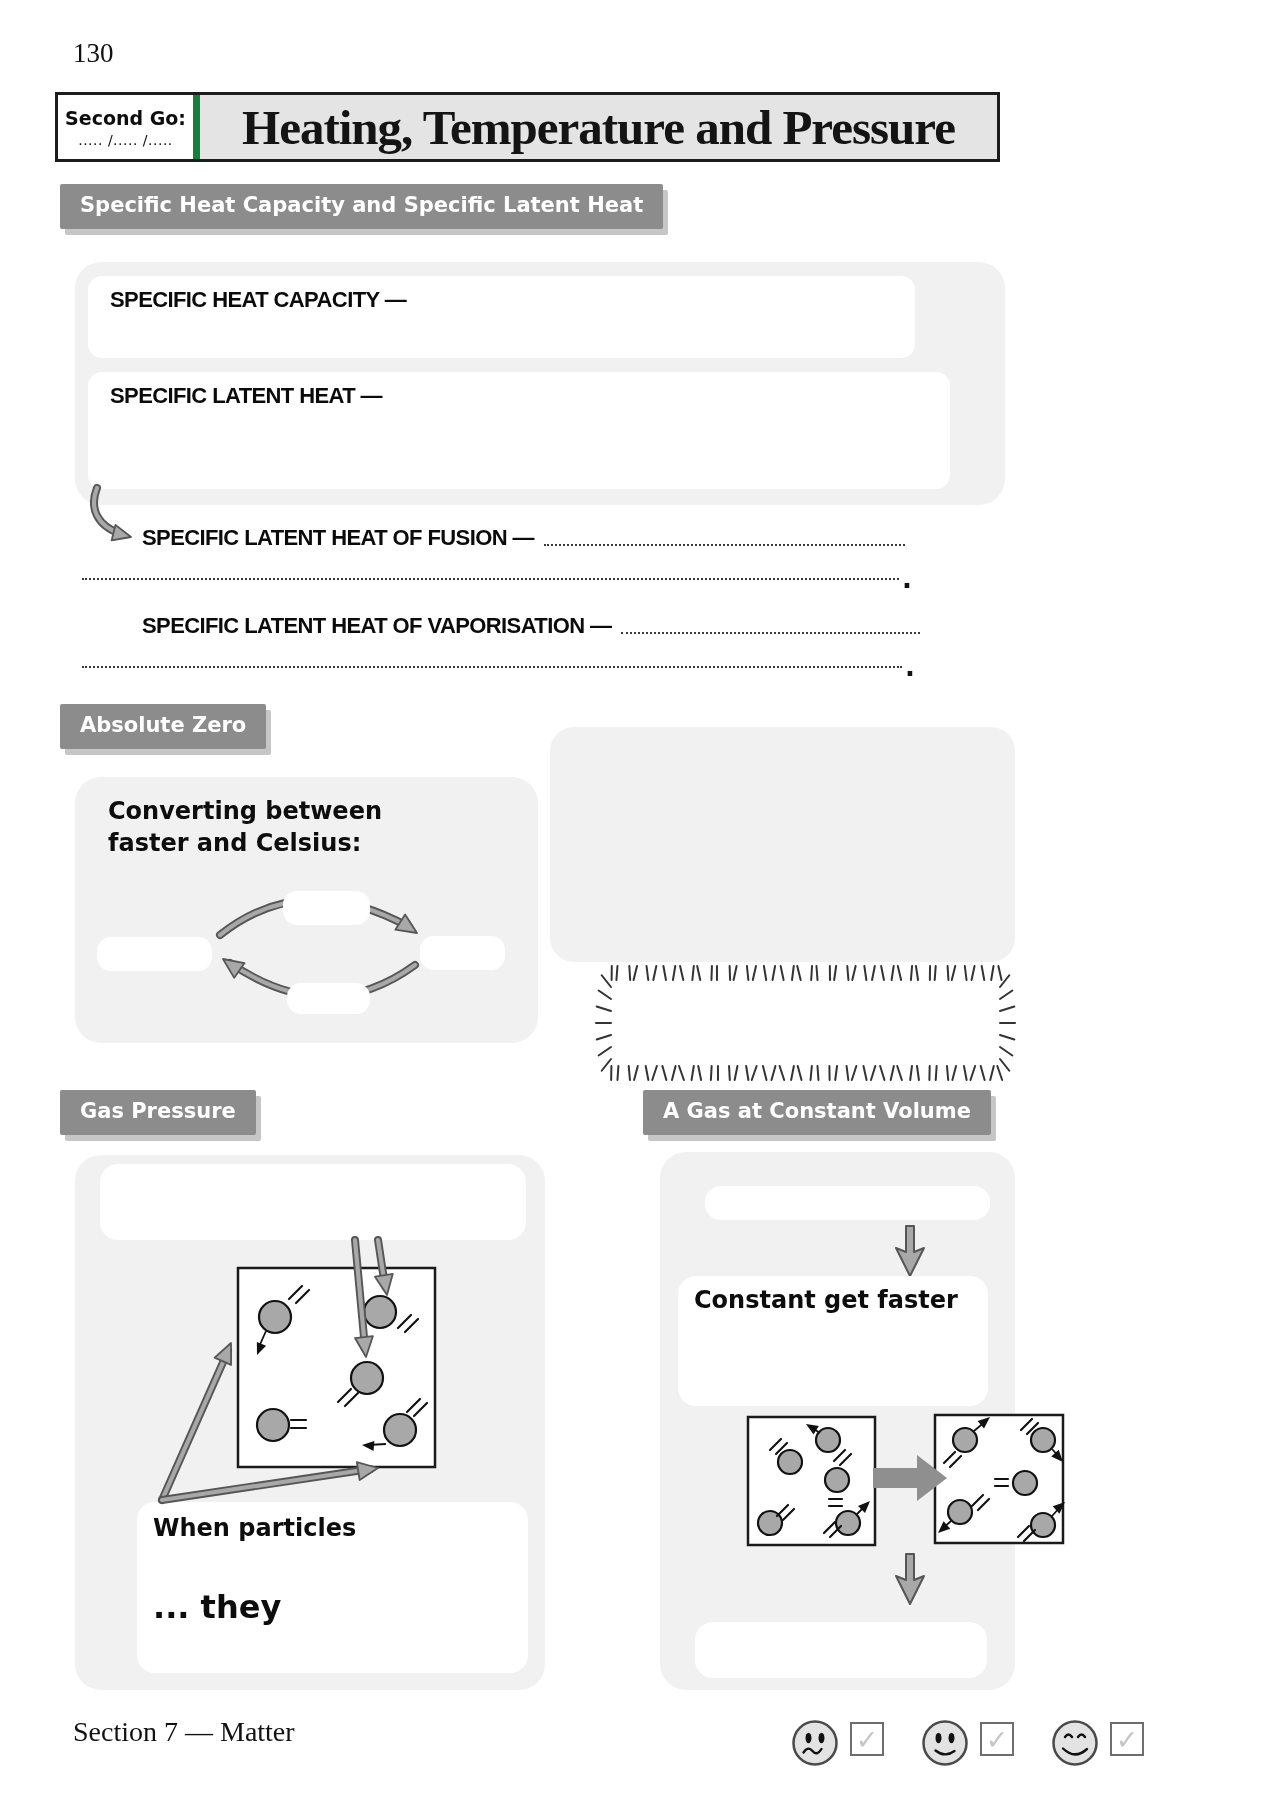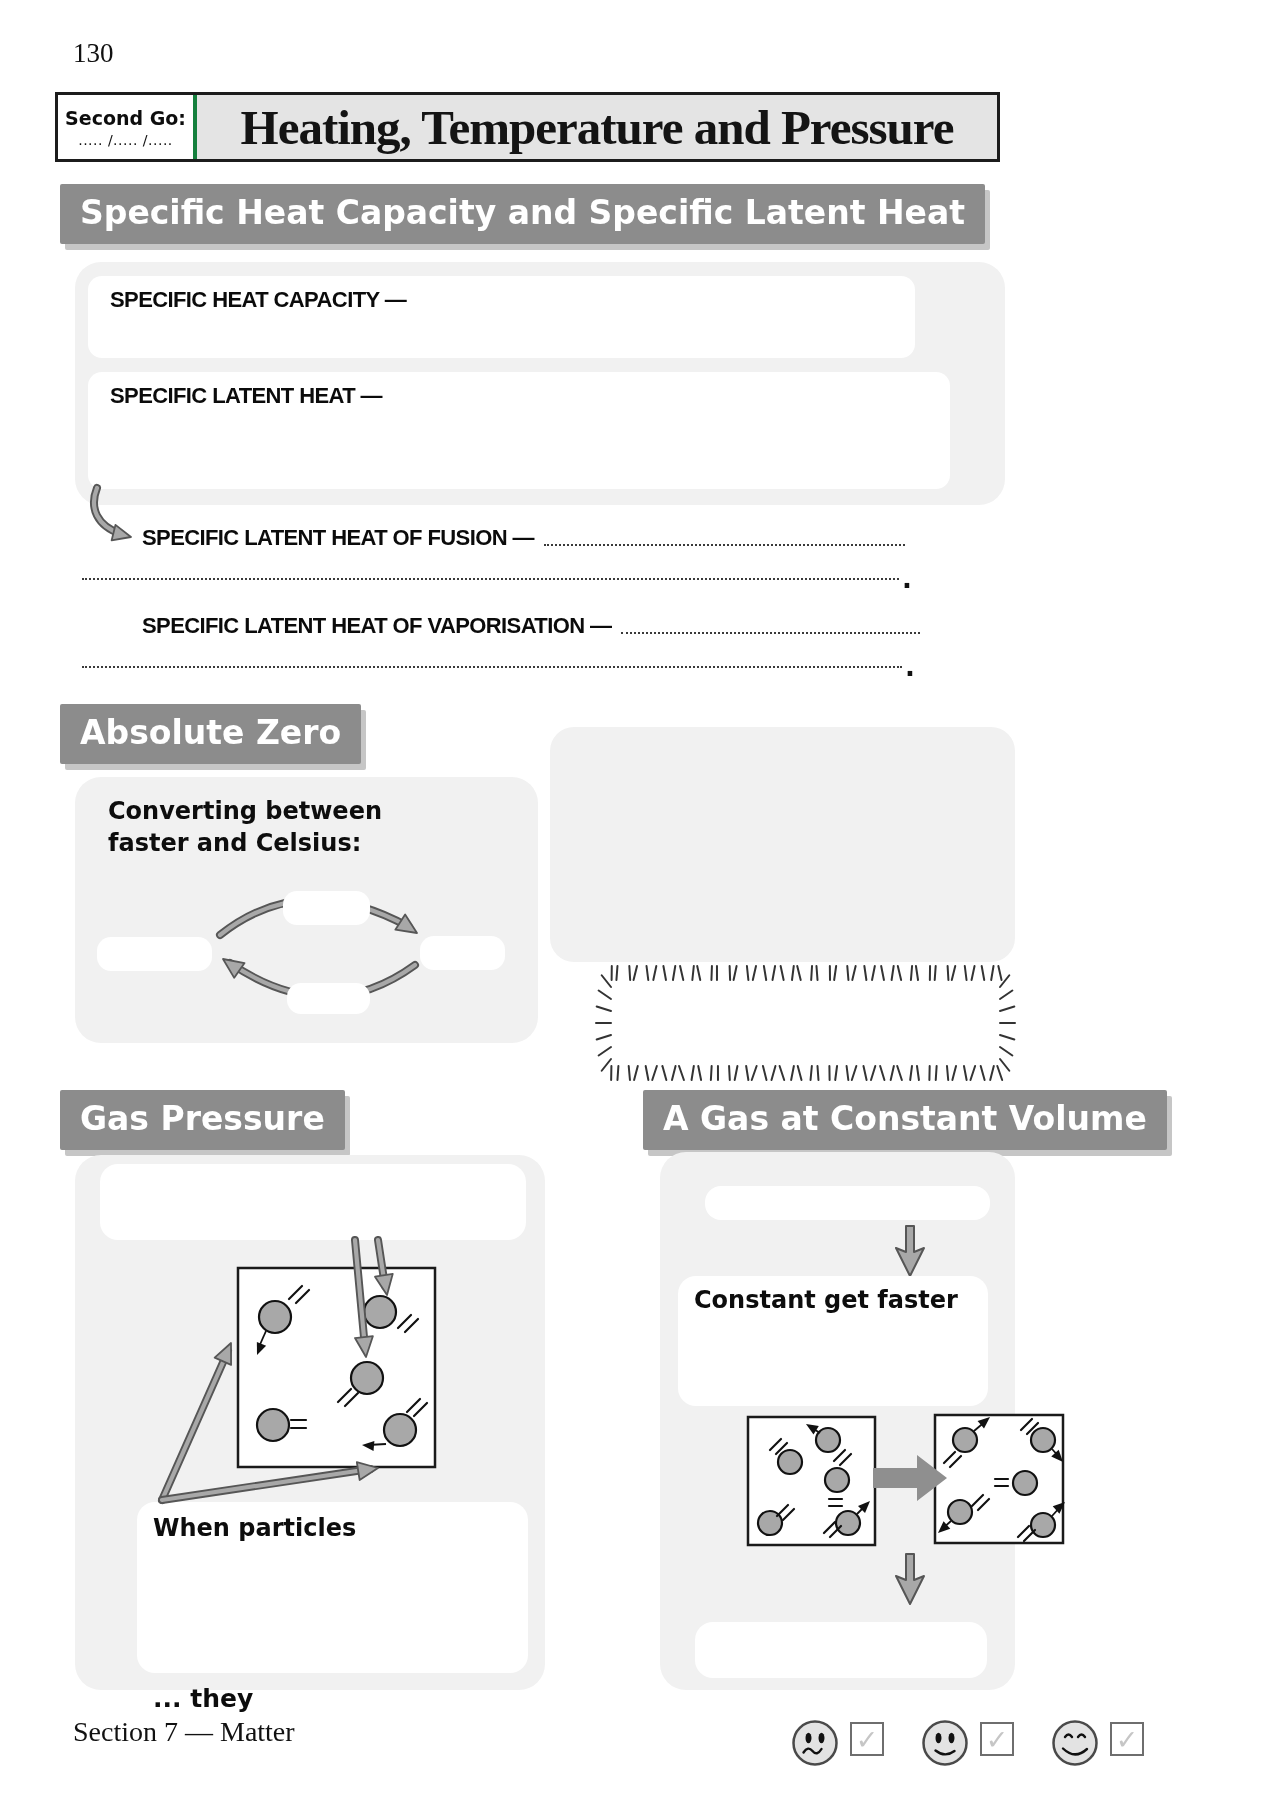--- a/index.html
+++ b/index.html
@@ -9,44 +9,44 @@
   .hand{font-family:"DejaVu Sans",sans-serif;font-weight:700;color:#0d0d0d;}
   .caps{font-family:"Liberation Sans",sans-serif;font-weight:700;letter-spacing:-0.6px;color:#0b0b0b;}
   .abs{position:absolute;}
 
   
   .pagenum{left:73px;top:38px;font-size:27px;font-weight:500;}
   .footer{left:73px;top:1716px;font-size:28px;}
 
   
   .hdr{left:55px;top:92px;width:945px;height:70px;border:3px solid #1c1c1c;display:flex;background:#fff;box-sizing:border-box;}
-  .hdr-go{width:135px;border-right:4px solid #15803d;display:flex;flex-direction:column;align-items:center;justify-content:center;background:#fff;}
+  .hdr-go{width:135px;border-right:7px solid #15803d;display:flex;flex-direction:column;align-items:center;justify-content:center;background:#fff;}
   .hdr-go .l1{font-size:19px;font-weight:700;}
   .hdr-go .l2{font-size:14px;letter-spacing:0.5px;margin-top:3px;}
   .hdr-title{flex:1;background:var(--header-gray,#e4e4e4);display:flex;align-items:center;justify-content:center;
              font-family:"Liberation Serif",serif;font-weight:700;font-size:49px;letter-spacing:-1px;color:#141414;}
 
   
-  .badge{position:absolute;background:var(--badge-gray,#8c8c8c);color:#fff;font-weight:700;font-size:33px;
+  .badge{position:absolute;background:var(--badge-gray,#8c8c8c);color:#fff;font-weight:700;font-size:21px;
          padding:9px 20px 12px 20px;box-shadow:5px 6px 0 #c6c6c6;border-radius:2px;white-space:nowrap;}
 
   
   .panel{position:absolute;background:var(--panel-gray,#f1f1f1);border-radius:26px;}
   .slot{position:absolute;background:#fff;border-radius:14px;}
   .slot .lbl{position:absolute;left:22px;top:11px;font-size:22px;}
 
   
   .dotrow{position:absolute;display:flex;align-items:flex-end;}
   .dotrow .lbl{white-space:nowrap;font-size:22px;}
   .dots{flex:1;border-bottom:2.5px dotted #3a3a3a;margin:0 0 5px 10px;height:20px;}
   .enddot{font-weight:700;font-size:26px;line-height:12px;margin-left:3px;}
 
   .convert-txt{left:108px;top:795px;font-size:24px;line-height:1.35;}
   .gp-txt1{left:153px;top:1514px;font-size:24px;}
-  .gp-txt2{left:153px;top:1684px;font-size:25px;}
+  .gp-txt2{left:153px;top:1588px;font-size:32px;}
   .pf-txt{left:694px;top:1286px;font-size:24px;}
 
   
   svg{position:absolute;overflow:visible;pointer-events:none;}
   .ao{fill:none;stroke:#565656;stroke-width:8;stroke-linecap:round;}
   .ai{fill:none;stroke:var(--arrow-gray,#a8a8a8);stroke-width:4.2;stroke-linecap:round;}
   .ah{fill:var(--arrow-gray,#a8a8a8);stroke:#565656;stroke-width:1.8;stroke-linejoin:round;}
   .box-frame{fill:#ffffff;stroke:#1a1a1a;stroke-width:2.5;}
   .particle{fill:var(--particle-gray,#a8a8a8);stroke:#111;stroke-width:2.2;}
   .tick{stroke:#111;stroke-width:2.2;stroke-linecap:round;}

